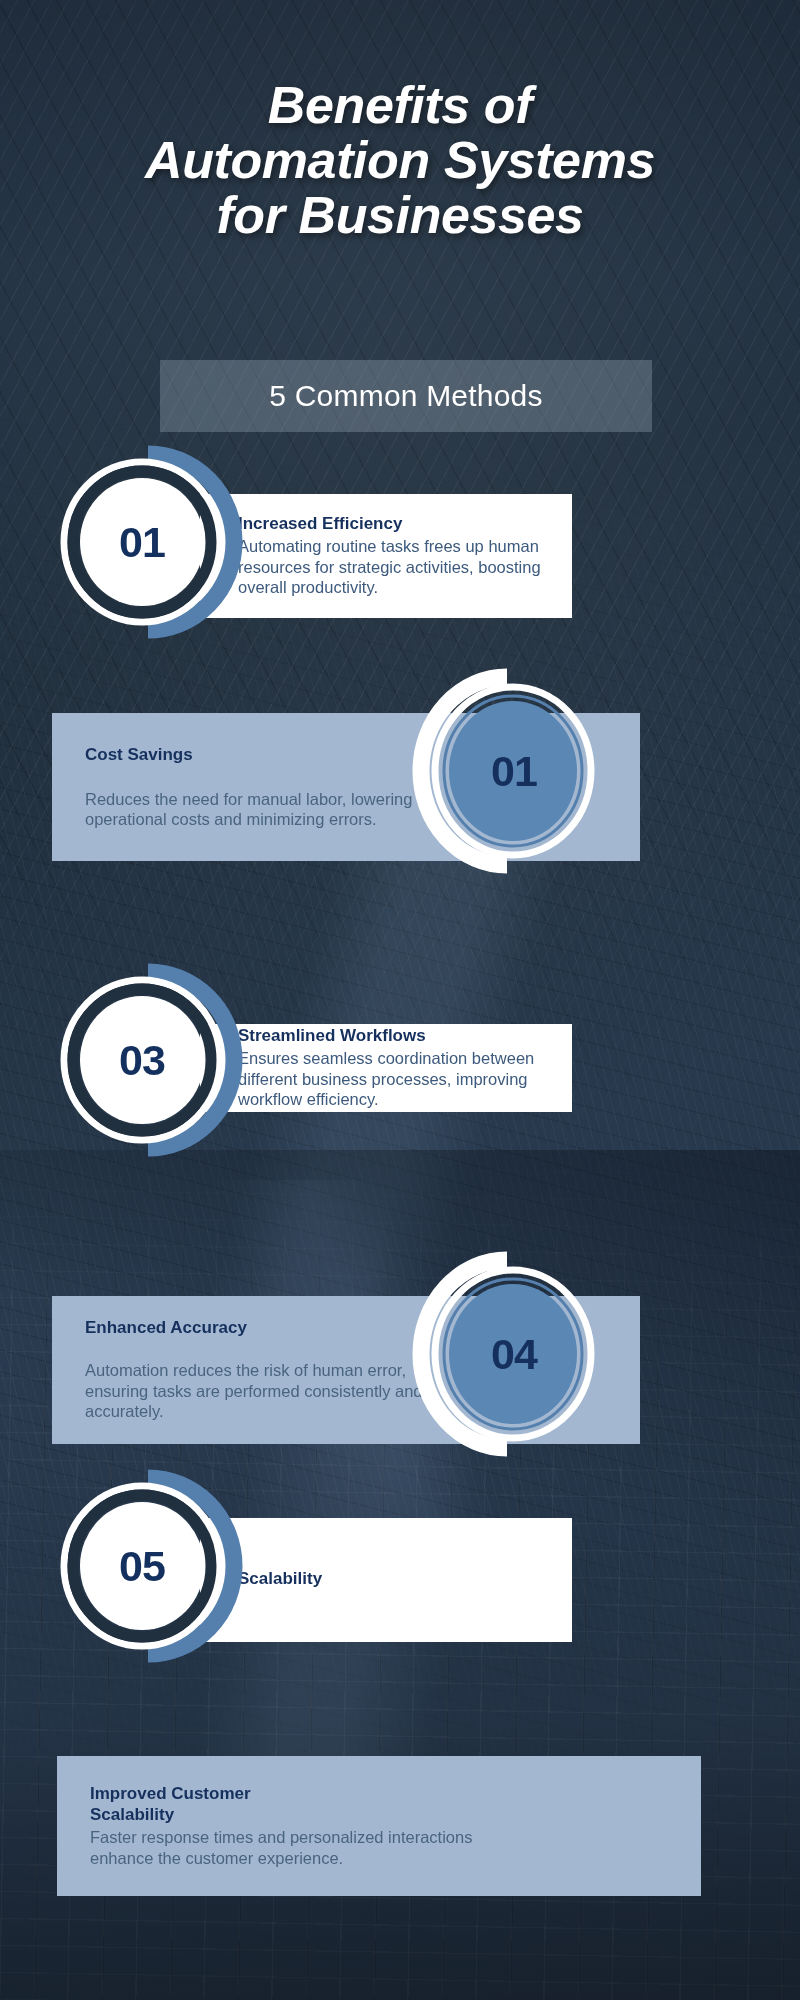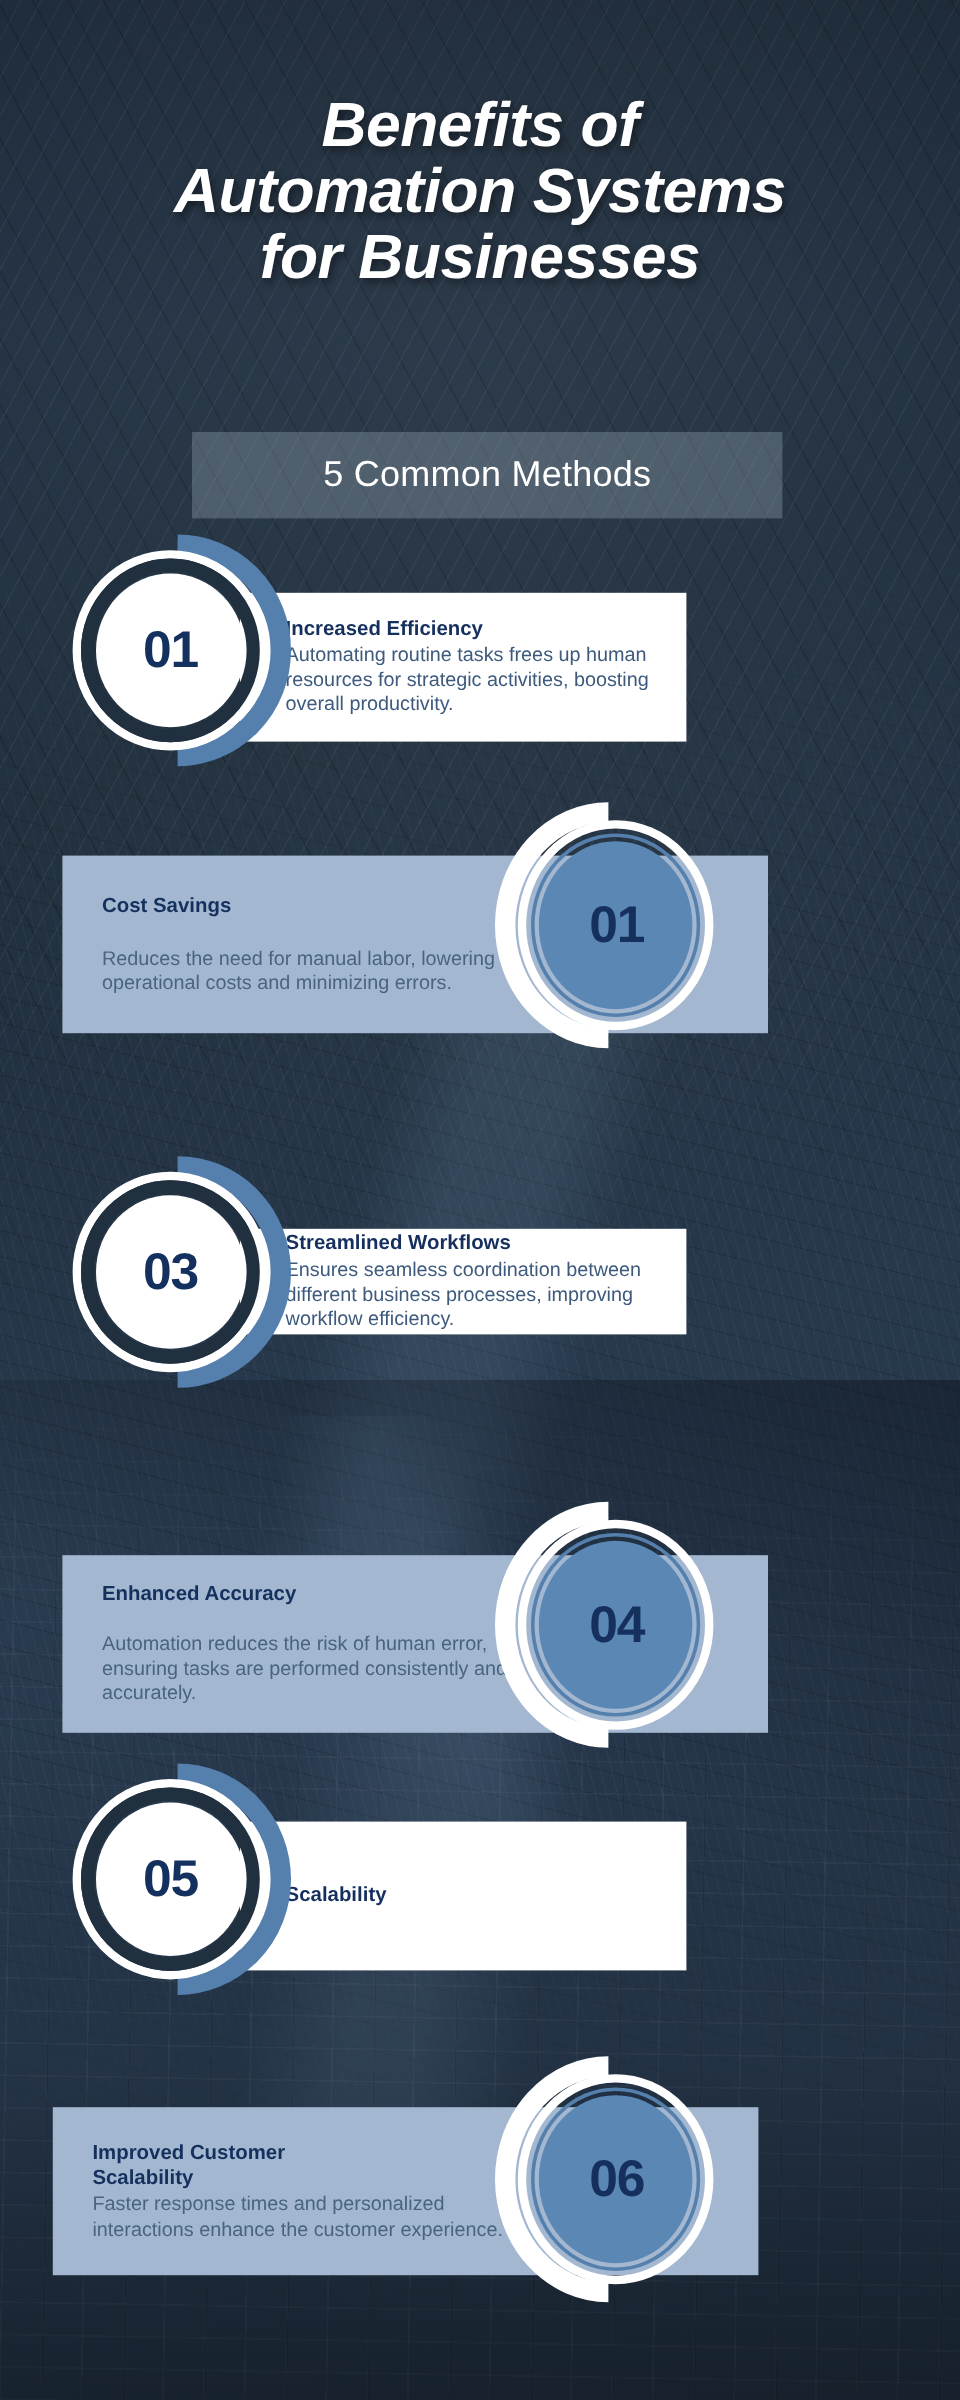--- a/index.html
+++ b/index.html
@@ -219,31 +219,22 @@
         <path d="M90 4 A86 88 0 0 1 90 180" fill="none" stroke="#5580ae" stroke-width="17"></path>
         <ellipse cx="84" cy="92" rx="78" ry="80" fill="none" stroke="#ffffff" stroke-width="7"></ellipse>
         <ellipse cx="84" cy="92" rx="69" ry="71" fill="none" stroke="#20303f" stroke-width="11"></ellipse>
         <ellipse cx="84" cy="92" rx="62" ry="64" fill="#ffffff"></ellipse>
       </svg>
       <div class="num" style="left:-12px;">05</div>
     </div>
   </div>
 
   <div class="row" style="top:1756px;height:150px;">
-    <div class="card blue" style="left:44px; top:0; width:588px; height:140px;">
+    <div class="card blue" style="left:57px; top:0; width:644px; height:140px;">
       <div class="card-text" style="padding-left:33px; padding-right:190px;">
         <div class="card-title tight">Improved Customer</div>
         <div class="card-title tight" style="margin-bottom:2px;">Scalability</div>
         <div class="card-desc muted">Faster response times and personalized interactions enhance the customer experience.</div>
       </div>
     </div>
-    <div class="badge lightnum" style="left:415px; top:-38px; width:182px; height:196px;">
-      <svg width="182" height="196" viewBox="0 0 182 196">
-        <path d="M92 4 A86 94 0 0 0 92 192" fill="none" stroke="#ffffff" stroke-width="17"></path>
-        <ellipse cx="98" cy="98" rx="78" ry="84" fill="none" stroke="#ffffff" stroke-width="7"></ellipse>
-        <ellipse cx="98" cy="98" rx="69" ry="75" fill="none" stroke="#5580ae" stroke-width="3"></ellipse>
-        <ellipse cx="98" cy="98" rx="64" ry="70" fill="#5b87b5"></ellipse>
-      </svg>
-      <div class="num" style="left:16px;">06</div>
-    </div>
   </div>
 
 </div>
 
 </body></html>

